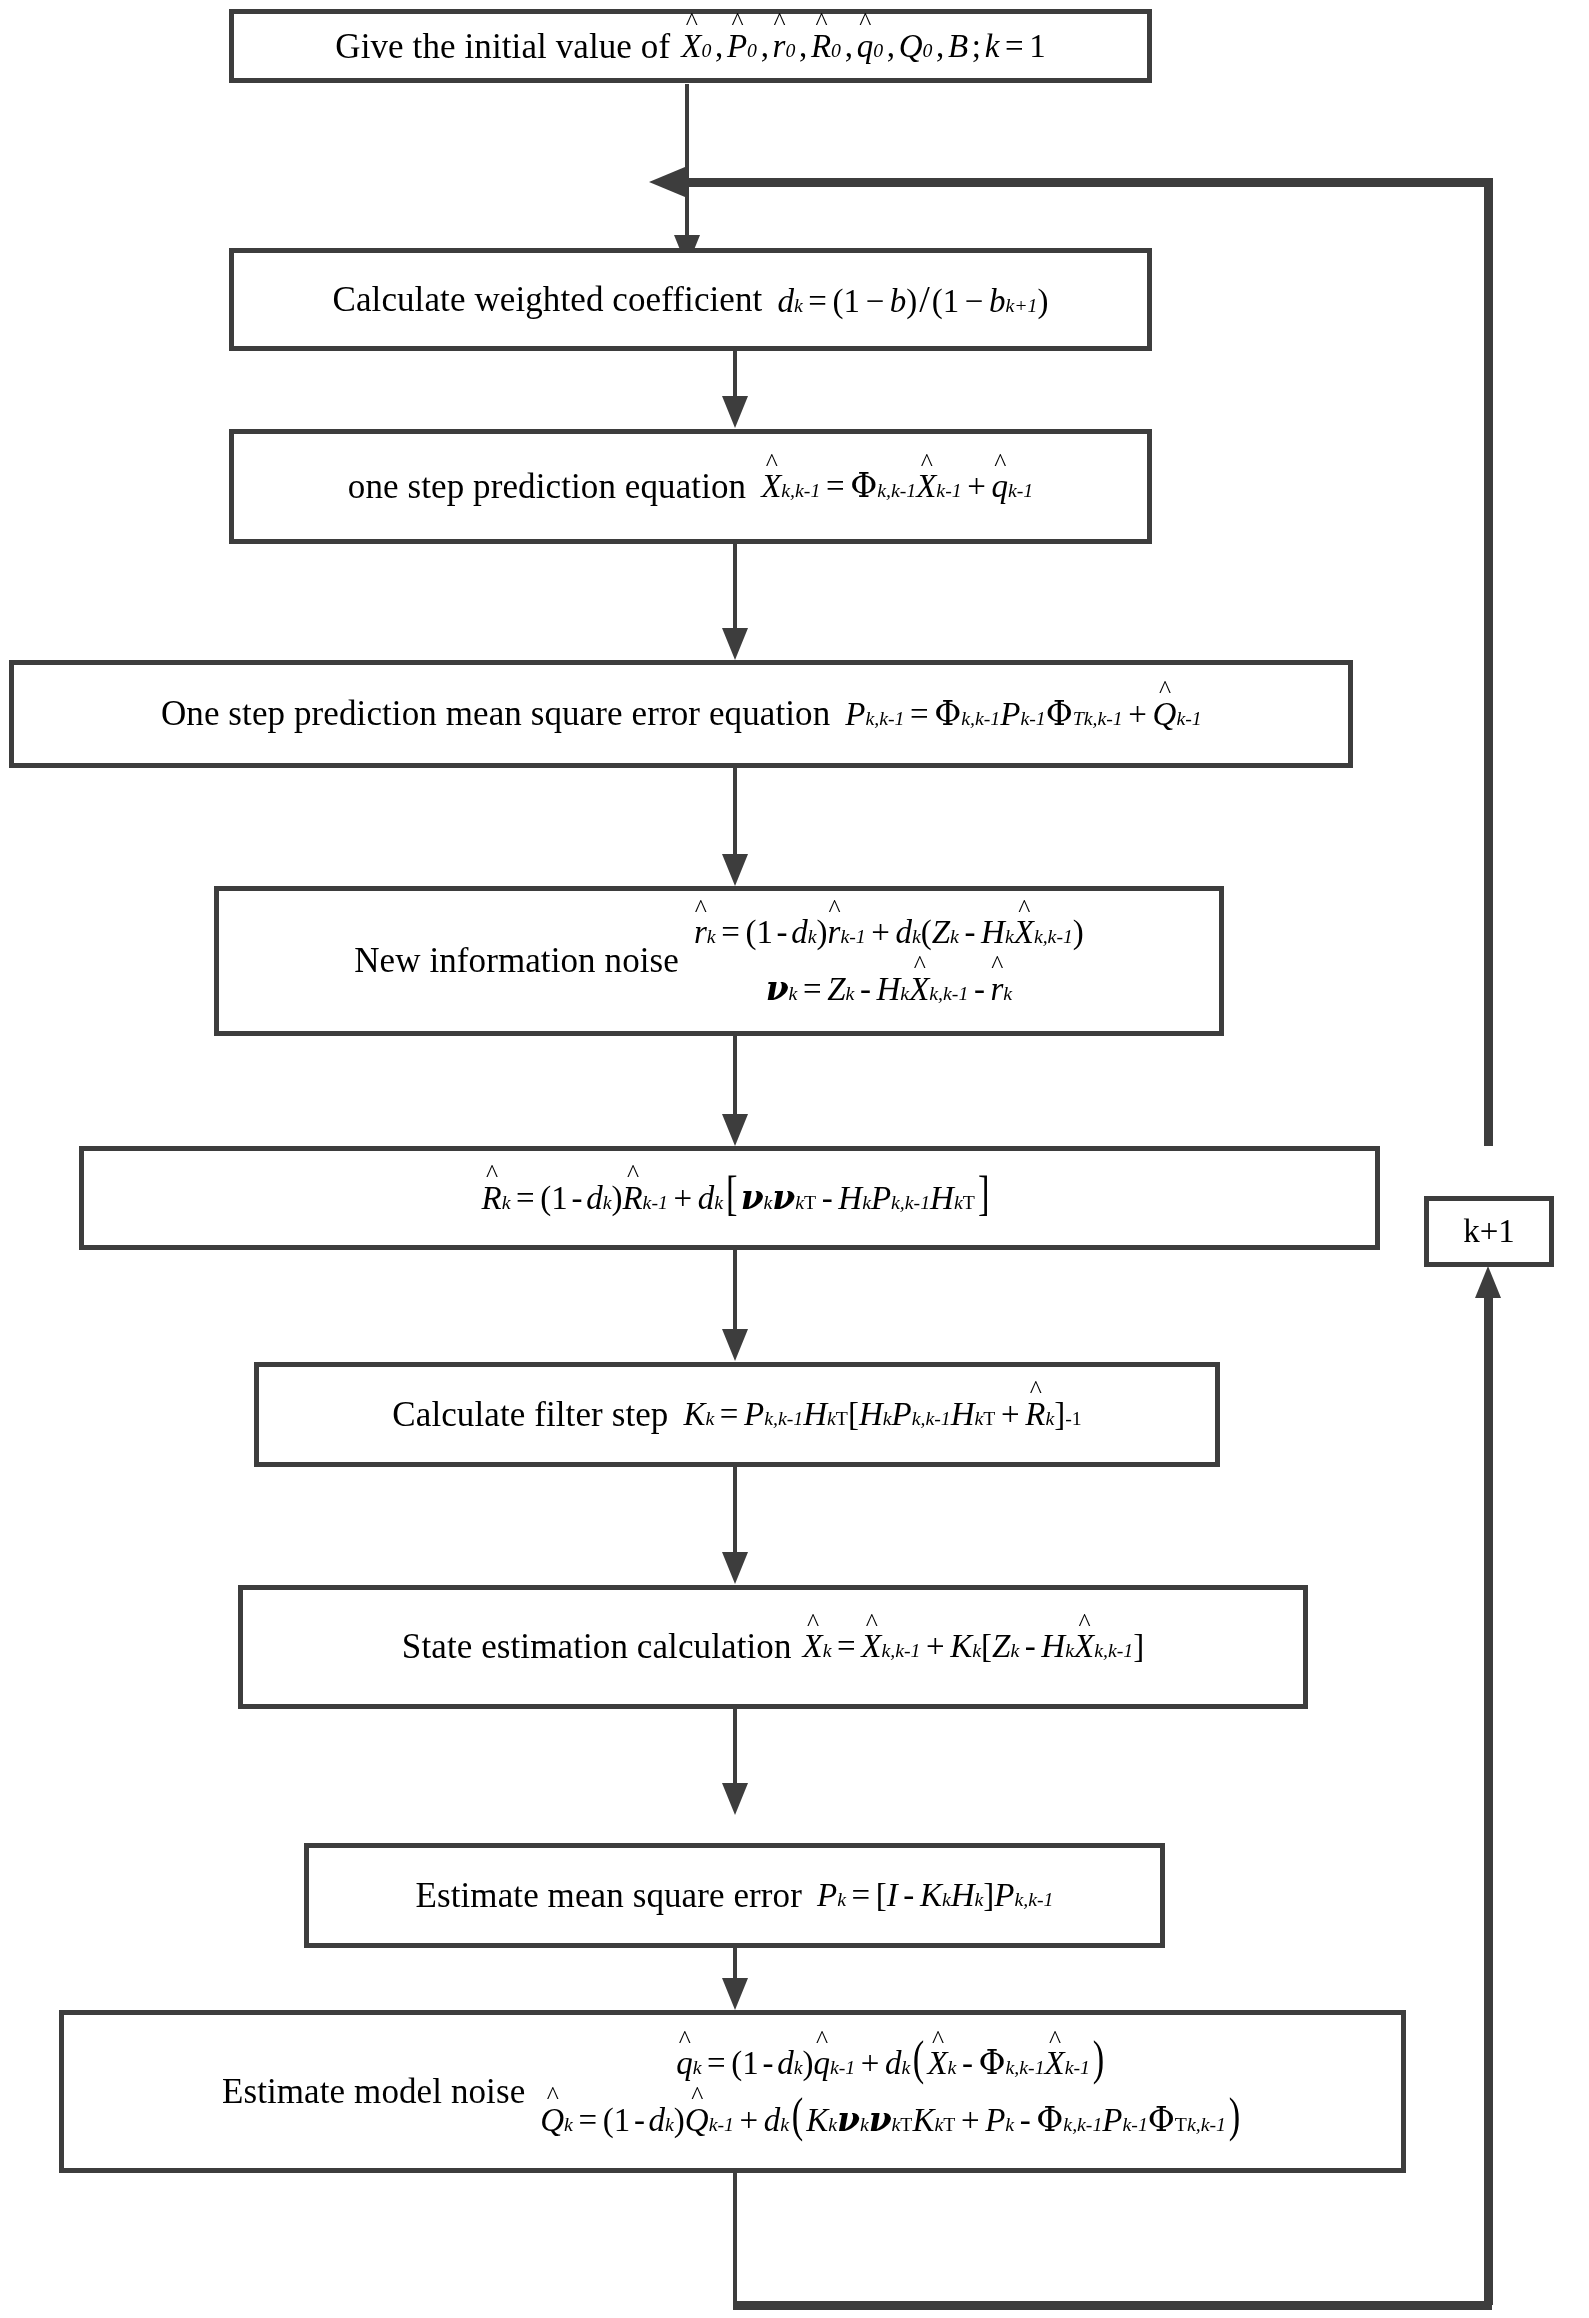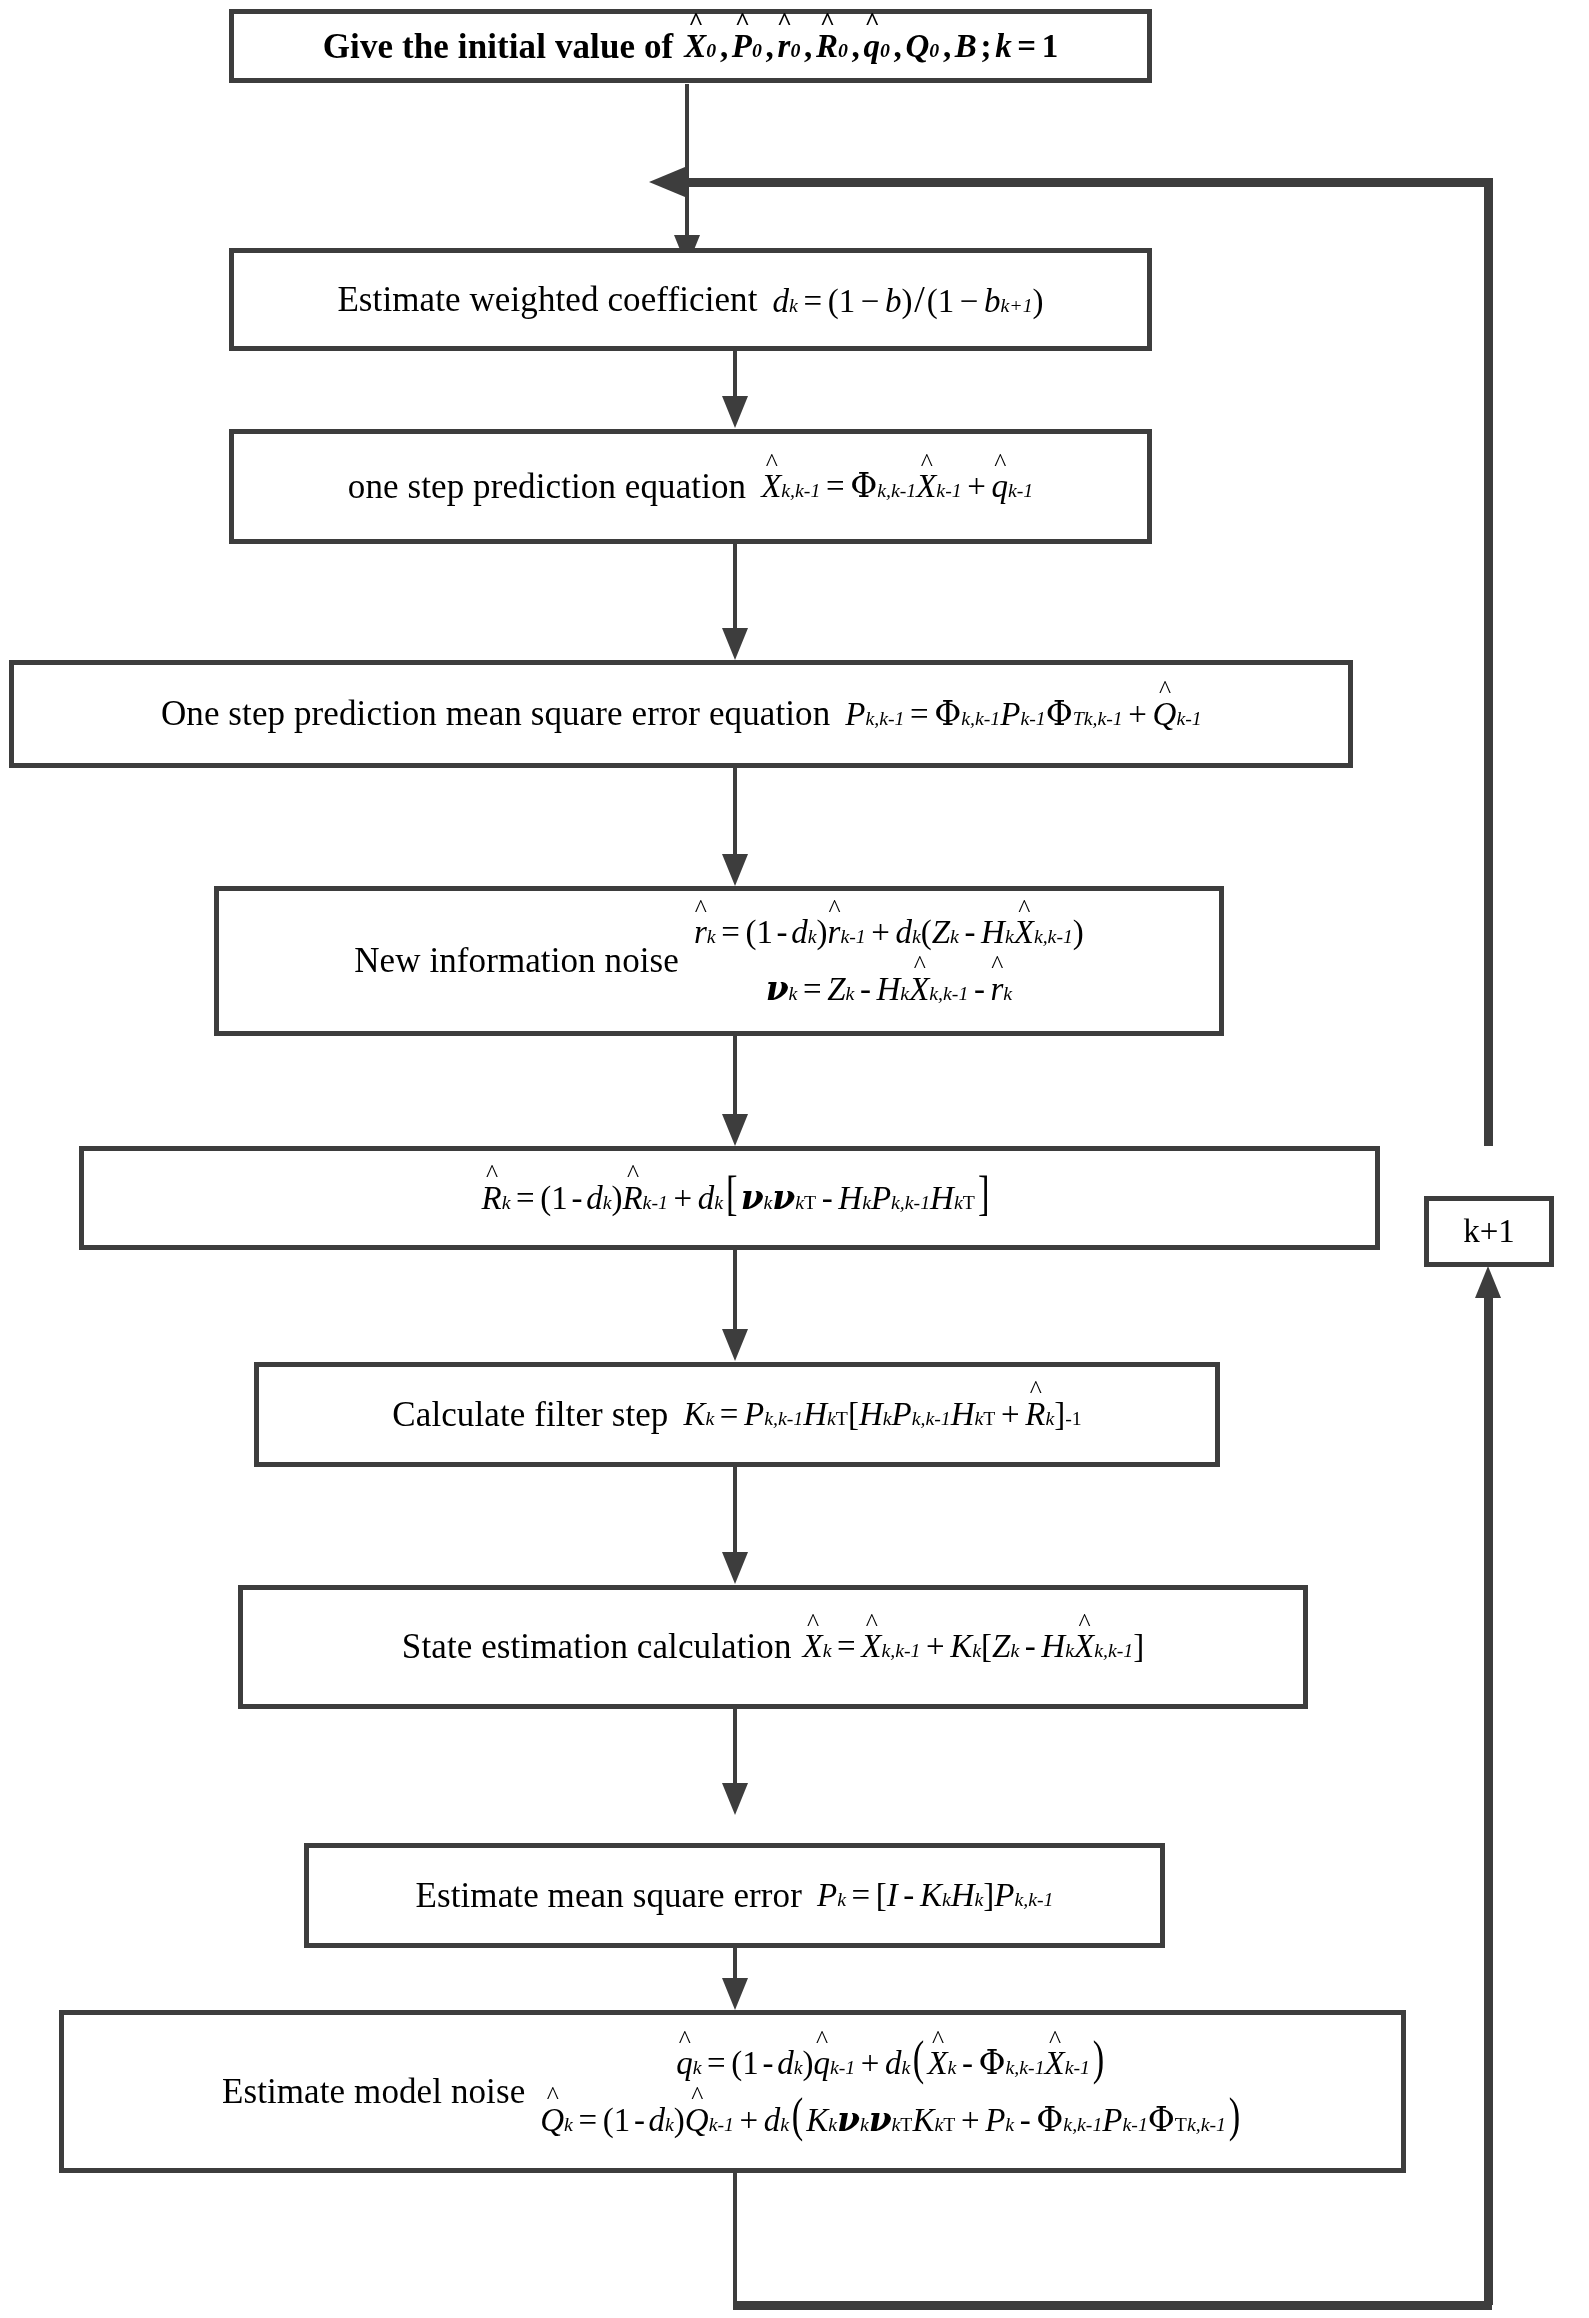--- a/index.html
+++ b/index.html
@@ -202,21 +202,21 @@
   <div class="hline" style="left:733px; top:2301px; width:759px; height:8.7px;"></div>
   <div class="vline" style="left:1484px; top:1298px; width:8.7px; height:1007px;"></div>
   <div class="arrow-up" style="left:1475px; top:1266px;"></div>
 
   <div class="vline" style="left:1484px; top:178px; width:8.7px; height:968px;"></div>
 
   <div class="kbox" style="left:1424px; top:1196px; width:130px; height:71px;">
     <span>k+1</span>
   </div>
 
-  <div class="node" style="left:229px; top:9.3px; width:923px; height:74px;font-weight:bold;">
+  <div class="node" style="left:229px; top:9.3px; width:923px; height:74px;">
     <div class="node-inner center-only">
       <span class="label">Give the initial value of</span>
       <span class="eqwrap tight">
         <span class="eqline">
           <span class="hat"><span class="hatmark">^</span>X</span>
             <sub>0</sub>
             <span class="opn">,</span>
           <span class="hat"><span class="hatmark">^</span>P</span>
             <sub>0</sub>
             <span class="opn">,</span>
@@ -237,21 +237,21 @@
           <span class="mi">k</span>
             <span class="op">=</span>
             <span class="mn">1</span>
         </span>
       </span>
     </div>
   </div>
 
   <div class="node" style="left:229px; top:248px; width:923px; height:103px;">
     <div class="node-inner center-only">
-      <span class="label">Estimate weighted coefficient</span>
+      <span class="label">Calculate weighted coefficient</span>
       <span class="eqwrap">
         <span class="eqline">
           <span class="mi">d</span>
             <sub>k</sub>
             <span class="op">=</span>
           <span class="mo">(</span>
             <span class="mn">1</span>
             <span class="op">−</span>
             <span class="mi">b</span>
             <span class="mo">)</span>

